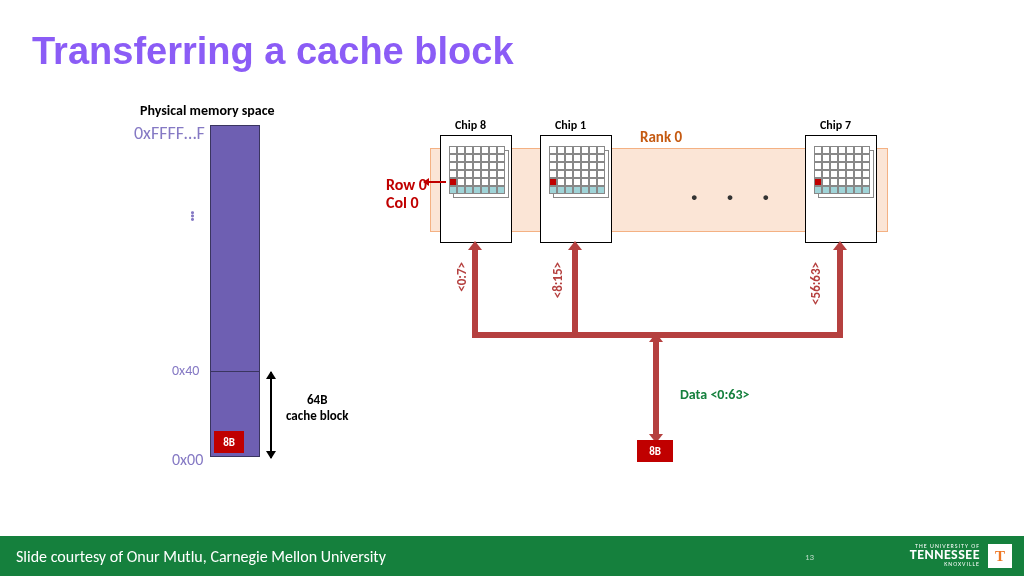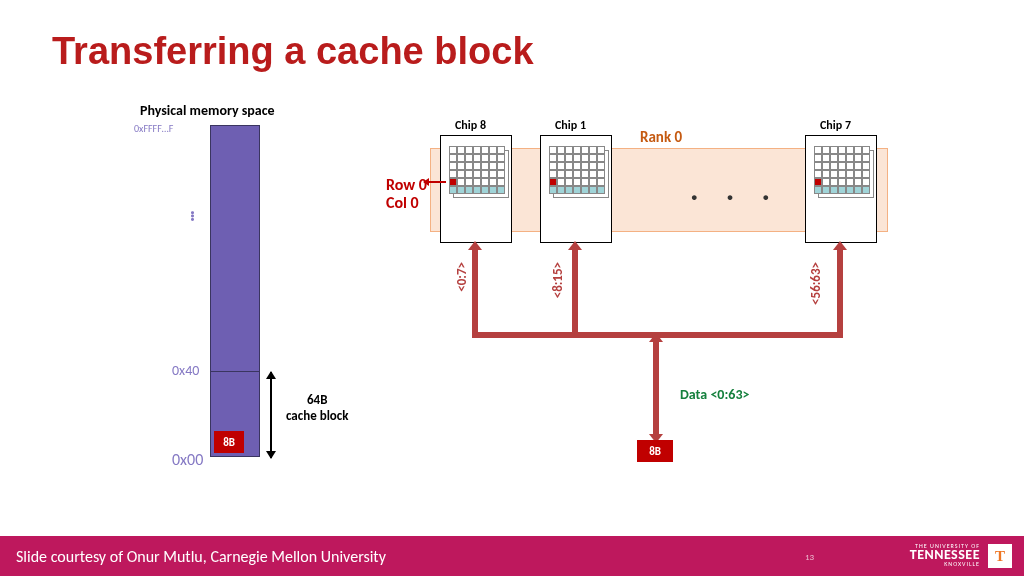--- a/index.html
+++ b/index.html
@@ -1,22 +1,22 @@
 <!DOCTYPE html>
 <html><head>
 <meta charset="utf-8">
 <style>
 * { box-sizing: border-box; margin: 0; padding: 0; }
 body { width: 1024px; height: 576px; overflow: hidden; font-family: Calibri, Arial, sans-serif; background: #fff; position: relative; }
-.title { position: absolute; top: 30px; left: 52px; font-size: 38px; font-weight: 700; color: #b91c1c; font-family: Arial, sans-serif; }
+.title { position: absolute; top: 30px; left: 32px; font-size: 38px; font-weight: 700; color: #8b5cf6; font-family: Arial, sans-serif; }
 .phys-mem-label { position: absolute; top: 102px; left: 140px; font-size: 14px; font-weight: 700; }
 .mem-bar { position: absolute; top: 125px; left: 210px; width: 50px; height: 332px; background: #6e5fb2; border: 1px solid #3a3560; }
 .mem-bar .divider { position: absolute; left: 0; right: 0; top: 245px; height: 1px; background: #3a3560; }
 .mem-bar .block8b { position: absolute; left: 3px; bottom: 3px; width: 30px; height: 22px; background: #c00000; color: #fff; font-size: 11px; font-weight: 700; display: flex; align-items: center; justify-content: center; }
-.addr-top { position: absolute; top: 122px; left: 134px; color: #8579c4; font-size: 10px; }
+.addr-top { position: absolute; top: 122px; left: 134px; color: #8579c4; font-size: 18px; }
 .addr-40 { position: absolute; top: 362px; left: 172px; color: #8579c4; font-size: 14px; }
 .addr-00 { position: absolute; top: 450px; left: 172px; color: #8579c4; font-size: 16px; }
 .ellipsis-v { position: absolute; top: 210px; left: 186px; color: #8579c4; font-size: 20px; font-weight: 700; writing-mode: vertical-rl; letter-spacing: -2px; }
 .arrow-64b { position: absolute; top: 372px; left: 270px; width: 2px; height: 86px; background: #000; }
 .arrow-64b::before, .arrow-64b::after { content: ''; position: absolute; left: -4px; border-left: 5px solid transparent; border-right: 5px solid transparent; }
 .arrow-64b::before { top: -1px; border-bottom: 8px solid #000; }
 .arrow-64b::after { bottom: -1px; border-top: 8px solid #000; }
 .label-64b { position: absolute; top: 392px; left: 286px; font-size: 13px; font-weight: 700; text-align: center; line-height: 1.2; }
 
 .rank-box { position: absolute; top: 148px; left: 430px; width: 458px; height: 84px; background: #fbe5d6; border: 1px solid #f4b183; }
@@ -53,21 +53,21 @@
 .vbus-label.vl7 { left: 808px; }
 
 .hbus { position: absolute; top: 332px; left: 472px; width: 371px; height: 6px; background: #b5403f; }
 .data-arrow { position: absolute; top: 340px; left: 653px; width: 6px; height: 96px; background: #b5403f; }
 .data-arrow::before, .data-arrow::after { content: ''; position: absolute; left: -4px; border-left: 7px solid transparent; border-right: 7px solid transparent; }
 .data-arrow::before { top: -7px; border-bottom: 9px solid #b5403f; }
 .data-arrow::after { bottom: -7px; border-top: 9px solid #b5403f; }
 .data-label { position: absolute; top: 386px; left: 680px; color: #15803d; font-size: 14px; font-weight: 700; }
 .data-box { position: absolute; top: 440px; left: 637px; width: 36px; height: 22px; background: #c00000; color: #fff; font-size: 11px; font-weight: 700; display: flex; align-items: center; justify-content: center; }
 
-.footer { position: absolute; bottom: 0; left: 0; right: 0; height: 40px; background: #be185d; display: flex; align-items: center; padding: 0 16px; margin-top: 35px; }
+.footer { position: absolute; bottom: 0; left: 0; right: 0; height: 40px; background: #15803d; display: flex; align-items: center; padding: 0 16px; margin-top: 35px; }
 .footer-text { color: #fff; font-size: 16px; }
 .slide-num { position: absolute; right: 210px; color: #fff; font-size: 9px; opacity: 0.7; }
 .ut-block { position: absolute; right: 12px; display: flex; align-items: flex-start; gap: 8px; }
 .ut-text { color: #fff; text-align: right; line-height: 0.9; }
 .ut-text .small { font-size: 6px; letter-spacing: 1px; }
 .ut-text .big { font-size: 14px; font-weight: 700; letter-spacing: 0.5px; }
 .ut-icon { width: 24px; height: 24px; background: #fff; display: flex; align-items: center; justify-content: center; color: #ee7623; font-size: 15px; font-weight: 700; font-family: Georgia, serif; }
 </style>
 </head>
 <body>

